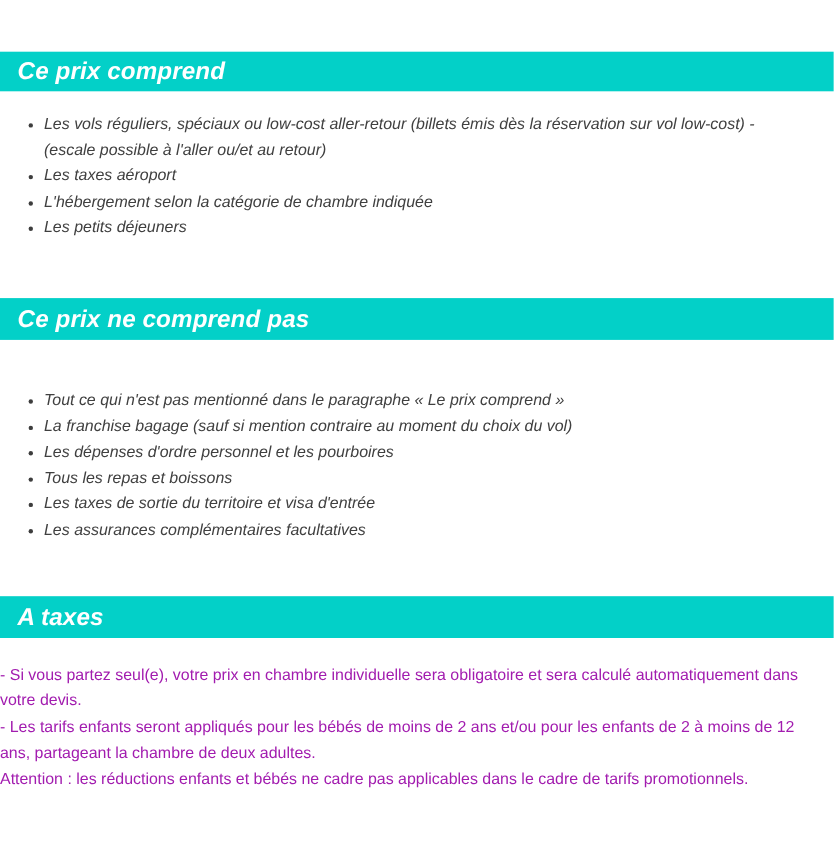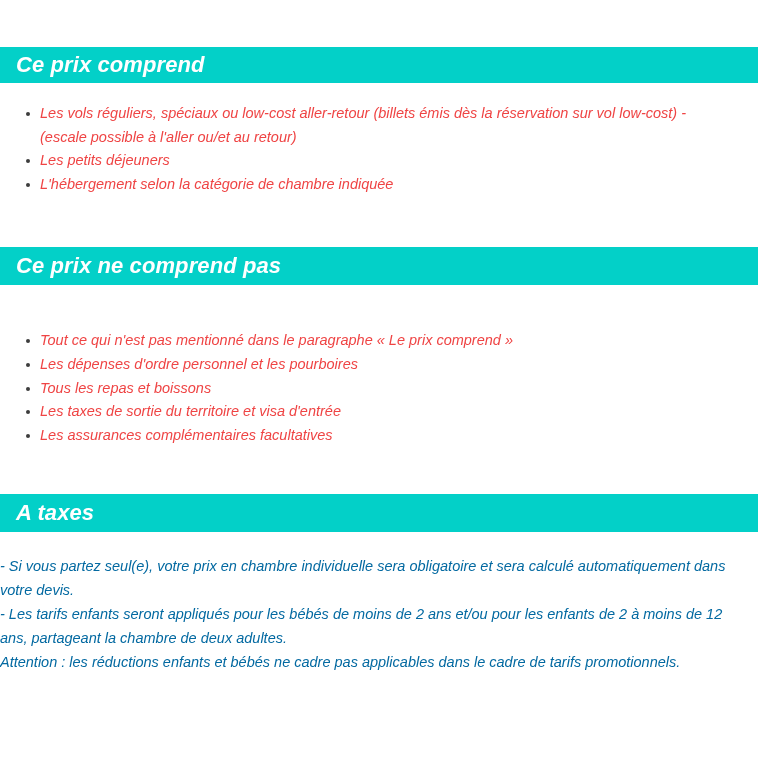--- a/index.html
+++ b/index.html
@@ -51,21 +51,21 @@
   ul.bullets {
     list-style: none;
     margin: 0;
     padding: 0;
   }
   ul.bullets li {
     position: relative;
     font-style: italic;
     font-size: 14.5px;
     line-height: 23.6px;
-    color: #ef4444;
+    color: #404040;
     padding-left: 40px;
     padding-right: 38px;
     margin: 0;
   }
   ul.bullets li::before {
     content: "";
     position: absolute;
     left: 26px;
     top: 10px;
     width: 4px;
@@ -79,50 +79,51 @@
   .spacer-after-1 { height: 51px; }
   .spacer-after-2 { height: 47px; }
   .spacer-after-3 { height: 23px; }
 
   .notes {
     margin: 0;
     padding: 0;
   }
   .notes p {
     margin: 0;
-    font-style: italic;
     font-size: 14.5px;
     line-height: 23.8px;
-    color: #0369a1;
+    color: #a21caf;
     padding: 0 25px 0 0;
   }
 </style>
 </head>
 <body>
 
 <div class="page">
 
   <div class="section-header">Ce prix comprend</div>
 
   <div class="section-body">
     <div class="spacer-1"></div>
     <ul class="bullets">
       <li>Les vols réguliers, spéciaux ou low-cost aller-retour (billets émis dès la réservation sur vol low-cost) - (escale possible à l'aller ou/et au retour)</li>
+      <li>Les taxes aéroport</li>
+      <li>L'hébergement selon la catégorie de chambre indiquée</li>
       <li>Les petits déjeuners</li>
-      <li>L'hébergement selon la catégorie de chambre indiquée</li>
     </ul>
     <div class="spacer-after-1"></div>
   </div>
 
   <div class="section-header tall">Ce prix ne comprend pas</div>
 
   <div class="section-body">
     <div class="spacer-2"></div>
     <ul class="bullets">
       <li>Tout ce qui n'est pas mentionné dans le paragraphe « Le prix comprend »</li>
+      <li>La franchise bagage (sauf si mention contraire au moment du choix du vol)</li>
       <li>Les dépenses d'ordre personnel et les pourboires</li>
       <li>Tous les repas et boissons</li>
       <li>Les taxes de sortie du territoire et visa d'entrée</li>
       <li>Les assurances complémentaires facultatives</li>
     </ul>
     <div class="spacer-after-2"></div>
   </div>
 
   <div class="section-header tall">A taxes</div>
 

